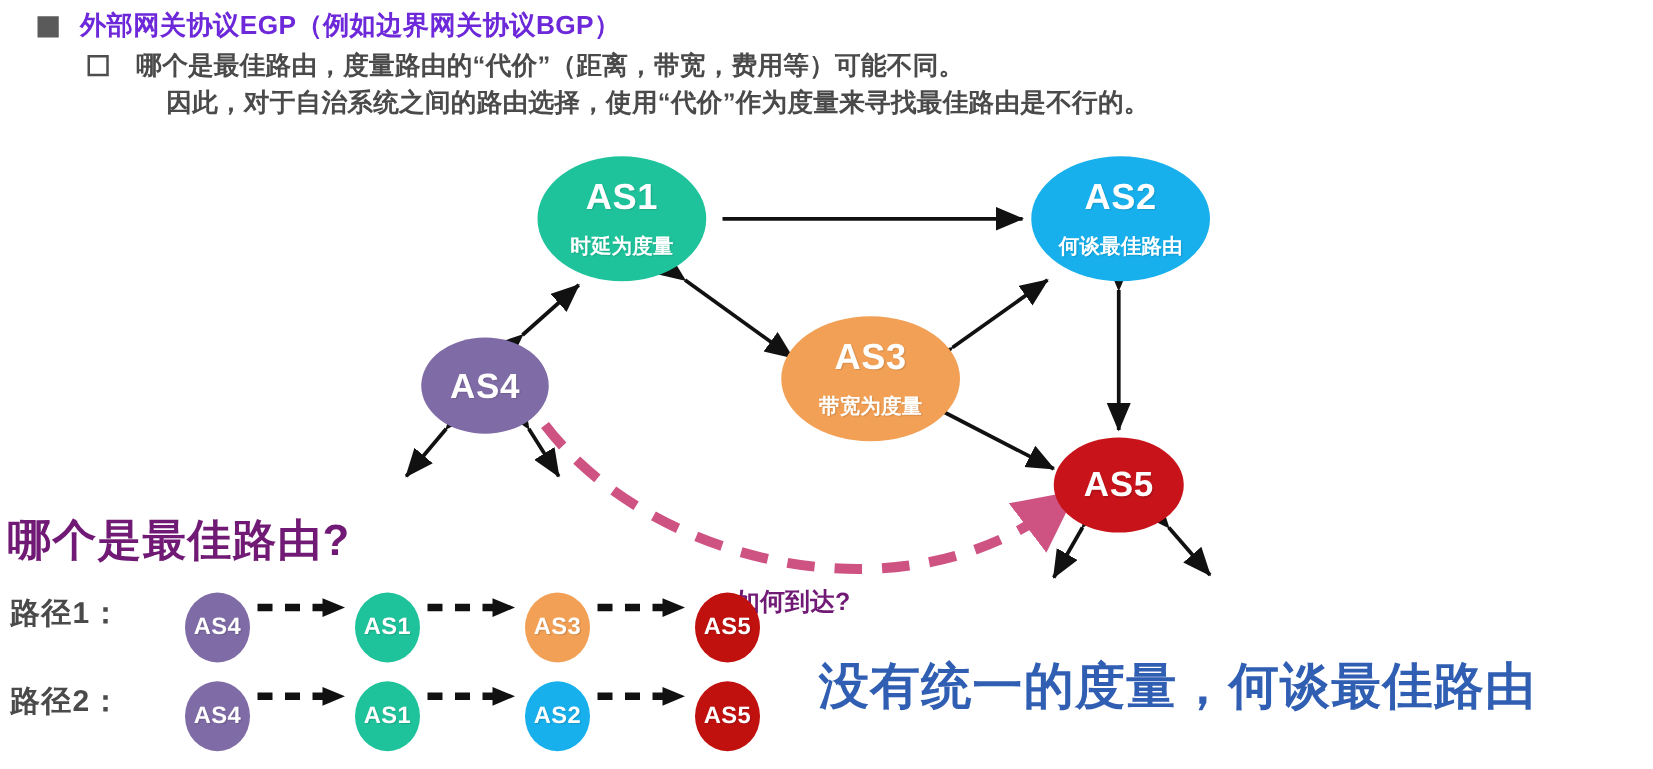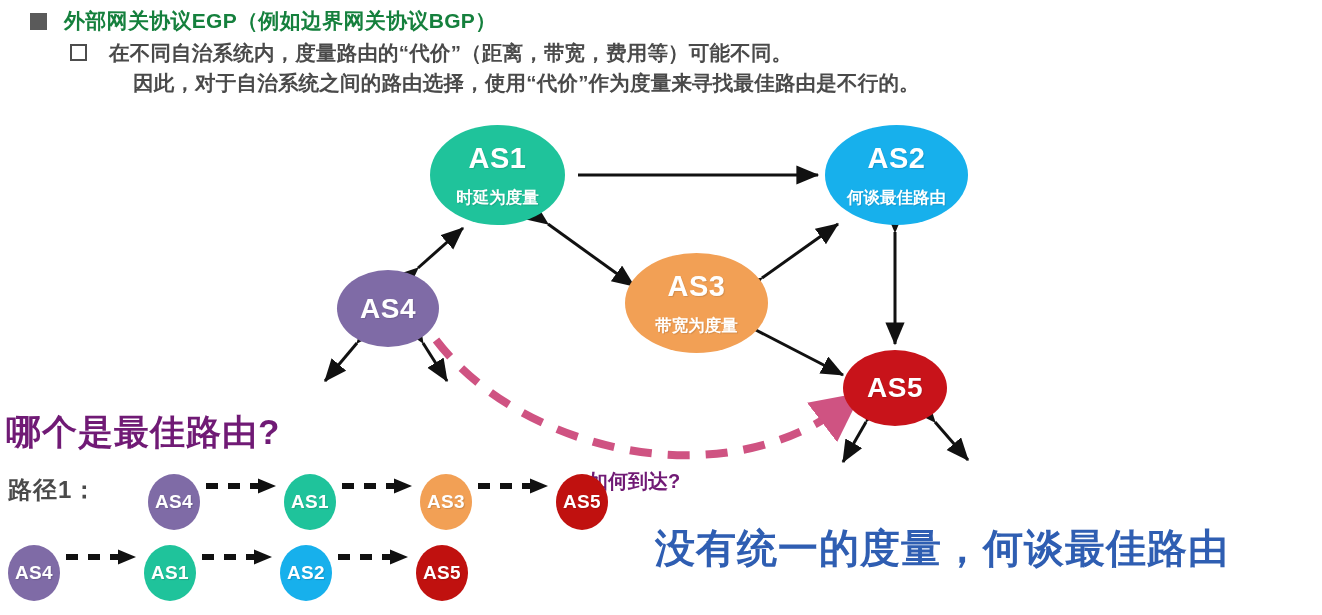--- a/index.html
+++ b/index.html
@@ -18,21 +18,21 @@
   .b1{position:absolute;left:30px;top:6px;}
   .b2{position:absolute;left:70px;top:38px;}
   .sq-filled{
     width:17px;height:17px;background:#5a5a5a;flex:0 0 auto;margin-top:7px;
   }
   .sq-hollow{
     width:17px;height:17px;border:2.5px solid #4d4d4d;background:#fff;
     flex:0 0 auto;margin-top:6px;box-sizing:border-box;
   }
   .b1 .txt{
-    margin-left:17px;font-size:21px;font-weight:bold;color:#15803d;
+    margin-left:17px;font-size:21px;font-weight:bold;color:#6d28d9;
     letter-spacing:.3px;white-space:nowrap;line-height:30px;
   }
   .b2 .txt{
     margin-left:22px;font-size:20.5px;font-weight:bold;color:#4a4a4a;
     letter-spacing:.2px;line-height:30px;
   }
   .b2 .txt div{white-space:nowrap;}
   .b2 .l2{margin-left:24px;}
 
   
@@ -116,21 +116,21 @@
   <div class="hdr">
 
     <div class="bullet-row b1">
       <span class="sq-filled"></span>
       <span class="txt">外部网关协议EGP（例如边界网关协议BGP）</span>
     </div>
 
     <div class="bullet-row b2">
       <span class="sq-hollow"></span>
       <span class="txt">
-        <div class="l1">在不同自治系统内，度量路由的“代价”（距离，带宽，费用等）可能不同。</div>
+        <div class="l1">哪个是最佳路由，度量路由的“代价”（距离，带宽，费用等）可能不同。</div>
         <div class="l2">因此，对于自治系统之间的路由选择，使用“代价”作为度量来寻找最佳路由是不行的。</div>
       </span>
     </div>
 
   </div>
 
   <div class="diagram">
 
     <svg width="1060" height="370">
       <defs>
@@ -212,20 +212,21 @@
     <span class="pnode" style="background:#f2a055">AS3</span>
     <svg class="parrow" viewBox="0 0 84 24">
       <line x1="6" y1="12" x2="62" y2="12" stroke="#111" stroke-width="6" stroke-dasharray="12 10"></line>
       <path d="M58,4.5 L76,12 L58,19.5 z" fill="#111"></path>
     </svg>
 
     <span class="pnode" style="background:#c0110f">AS5</span>
   </div>
 
   <div class="pathrow" id="path2">
+    <span class="plabel">路径2：</span>
 
     <span class="pnode" style="background:#7f6ba6">AS4</span>
     <svg class="parrow" viewBox="0 0 84 24">
       <line x1="6" y1="12" x2="62" y2="12" stroke="#111" stroke-width="6" stroke-dasharray="12 10"></line>
       <path d="M58,4.5 L76,12 L58,19.5 z" fill="#111"></path>
     </svg>
 
     <span class="pnode" style="background:#1fc39b">AS1</span>
     <svg class="parrow" viewBox="0 0 84 24">
       <line x1="6" y1="12" x2="62" y2="12" stroke="#111" stroke-width="6" stroke-dasharray="12 10"></line>

